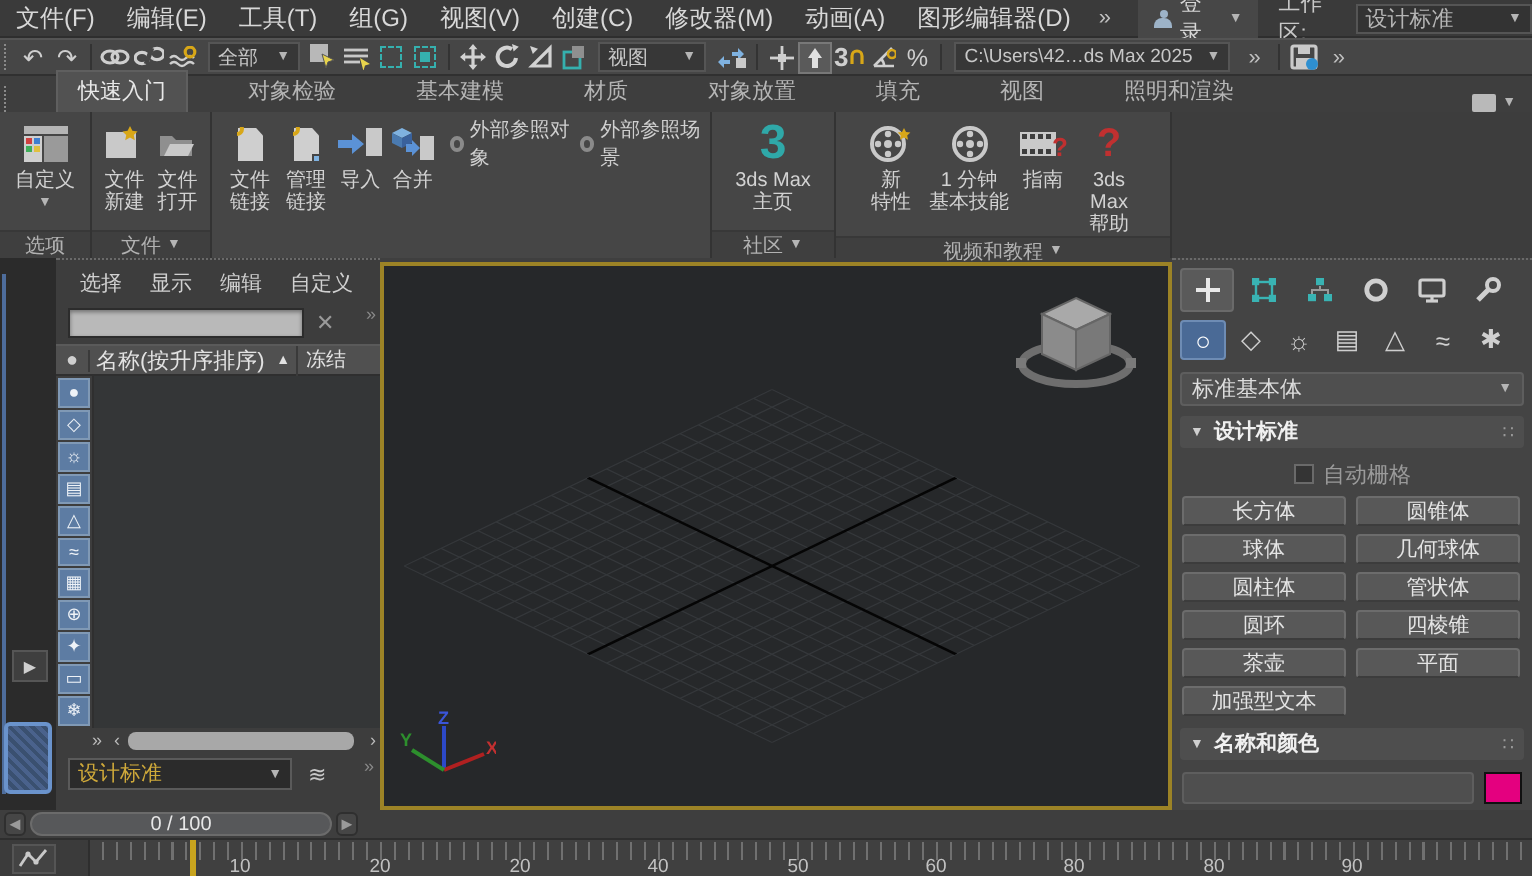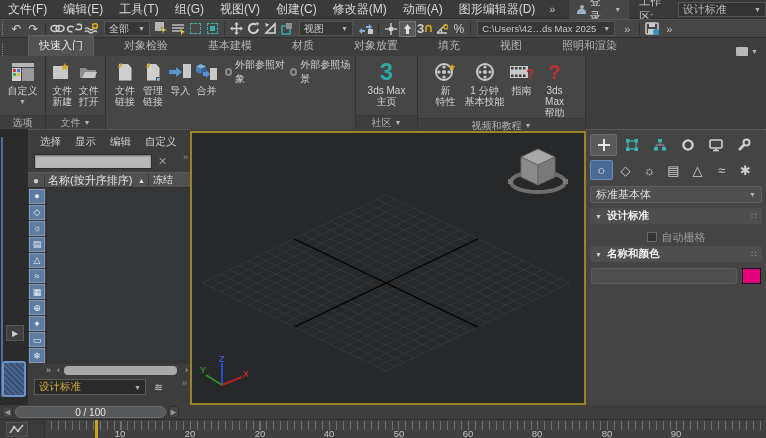--- a/index.html
+++ b/index.html
@@ -687,20 +687,33 @@
   </div>
   <div class="rollout">
     <span class="rcaret">▼</span>
     <span>设计标准</span>
     <span class="grip2">∷</span>
   </div>
   <div id="autogrid-row">
     <span id="autogrid-cb"></span>
     <span>自动栅格</span>
   </div>
+  <div id="obj-grid">
+    <span class="obj-btn">长方体</span>
+    <span class="obj-btn">圆锥体</span>
+    <span class="obj-btn">球体</span>
+    <span class="obj-btn">几何球体</span>
+    <span class="obj-btn">圆柱体</span>
+    <span class="obj-btn">管状体</span>
+    <span class="obj-btn">圆环</span>
+    <span class="obj-btn">四棱锥</span>
+    <span class="obj-btn">茶壶</span>
+    <span class="obj-btn">平面</span>
+    <span class="obj-btn">加强型文本</span>
+  </div>
   <div class="rollout">
     <span class="rcaret">▼</span>
     <span>名称和颜色</span>
     <span class="grip2">∷</span>
   </div>
   <div id="name-row">
     <span id="name-field"></span>
     <span id="color-swatch" style="background: rgb(228, 0, 127);"></span>
   </div>
 </div>

